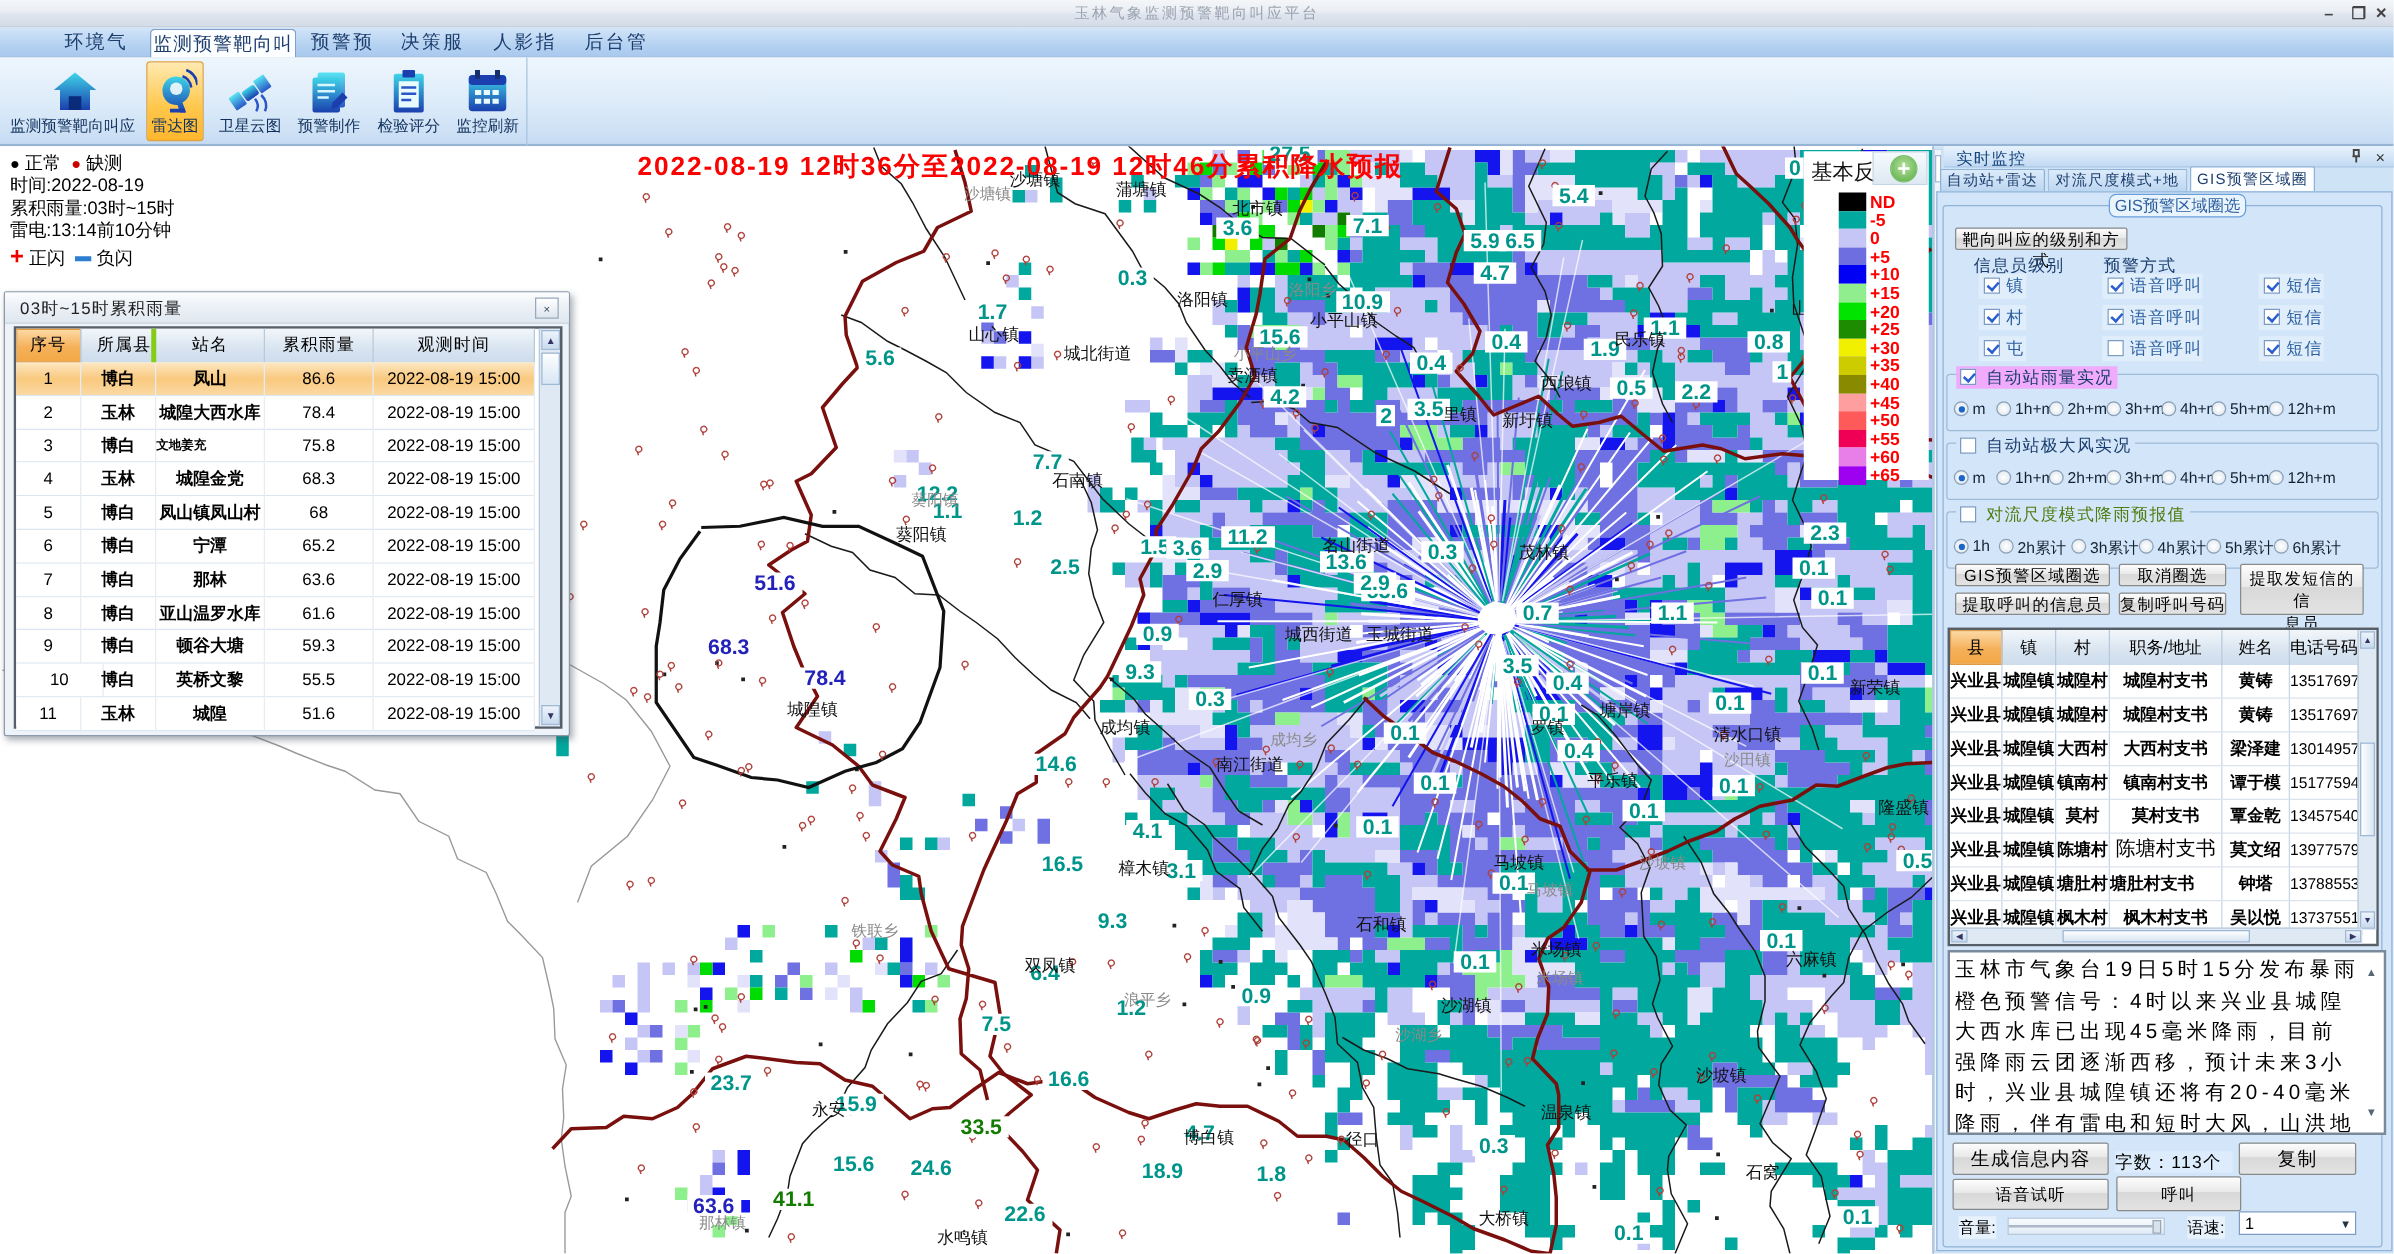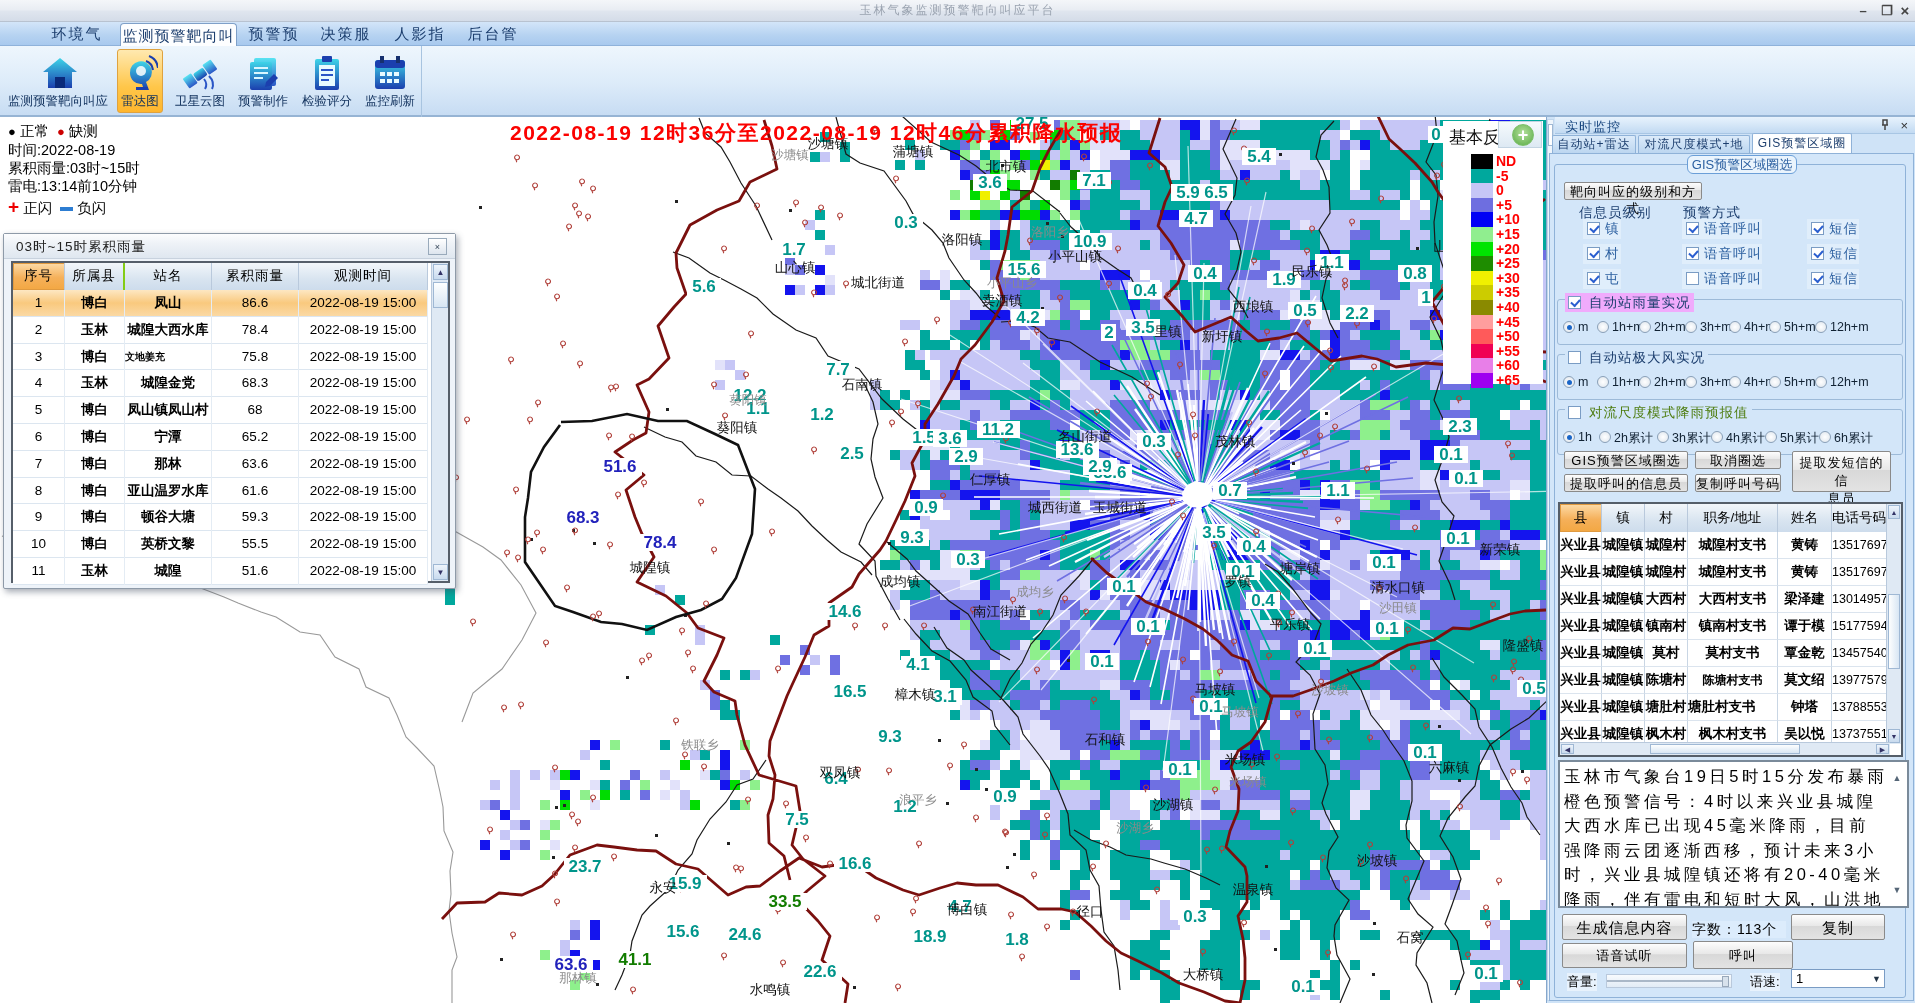--- a/index.html
+++ b/index.html
@@ -429,21 +429,21 @@
 <div>雷电:13:14前10分钟</div>
 <div style="margin-top:4px"><span style="color:#e00;font-weight:bold;font-size:19px;line-height:14px">+</span> 正闪&nbsp;&nbsp;<span style="display:inline-block;width:13px;height:4px;background:#2d7dd2;margin-bottom:2px"></span> 负闪</div>
 </div>
 <div class="abs" id="rain-win">
     <div class="wtitle" id="rain-title">03时~15时累积雨量</div>
     <div id="rain-close">×</div>
     <div id="rain-body">
       <div style="position:absolute;left:0;top:0;width:415px;height:27px;background:linear-gradient(#f2f6fa,#d8e4f0 60%,#cddcec)"></div>
       <div style="position:absolute;left:0;top:0;width:52px;height:27px;background:linear-gradient(#fcd9a4,#f5b05a 55%,#f3a844);border:1px solid #e09a40"></div>
       <div style="position:absolute;left:0px;top:0;width:52px;height:27px;font-size:13.5px;text-align:center;line-height:26px;border-right:1px solid #b9c9dc;letter-spacing:1px">序号</div>
-      <div style="position:absolute;left:52px;top:0;width:60px;height:27px;font-size:13.5px;text-align:center;line-height:26px;border-right:2px solid #84cc16;letter-spacing:1px">所属县</div>
+      <div style="position:absolute;left:52px;top:0;width:60px;height:27px;font-size:13.5px;text-align:right;line-height:26px;border-right:4px solid #84cc16;letter-spacing:1px">所属县</div>
       <div style="position:absolute;left:112px;top:0;width:87px;height:27px;font-size:13.5px;text-align:center;line-height:26px;border-right:1px solid #b9c9dc;letter-spacing:1px">站名</div>
       <div style="position:absolute;left:199px;top:0;width:87px;height:27px;font-size:13.5px;text-align:center;line-height:26px;border-right:1px solid #b9c9dc;letter-spacing:1px">累积雨量</div>
       <div style="position:absolute;left:286px;top:0;width:129px;height:27px;font-size:13.5px;text-align:center;line-height:26px;border-right:1px solid #b9c9dc;letter-spacing:1px">观测时间</div>
       <div style="position:absolute;left:0;top:27px;width:415px;height:26.8px;background:linear-gradient(#fde7c2,#f9c97e 50%,#fbd9a4);border-bottom:1px solid #dce6f0"></div>
       <div style="position:absolute;left:0px;top:27px;width:52px;height:27px;font-size:13.5px;font-weight:normal;text-align:center;line-height:26px;border-right:1px solid #e4ecf4">1</div>
       <div style="position:absolute;left:52px;top:27px;width:60px;height:27px;font-size:13.5px;font-weight:bold;text-align:center;line-height:26px;border-right:1px solid #e4ecf4">博白</div>
       <div style="position:absolute;left:112px;top:27px;width:87px;height:27px;font-size:13.5px;font-weight:bold;text-align:center;line-height:26px;border-right:1px solid #e4ecf4">凤山</div>
       <div style="position:absolute;left:199px;top:27px;width:87px;height:27px;font-size:13.5px;font-weight:normal;text-align:center;line-height:26px;border-right:1px solid #e4ecf4">86.6</div>
       <div style="position:absolute;left:286px;top:27px;width:129px;height:27px;font-size:13.5px;font-weight:normal;text-align:center;line-height:26px;border-right:1px solid #e4ecf4">2022-08-19 15:00</div>
       <div style="position:absolute;left:0;top:53.8px;width:415px;height:26.8px;background:#fff;border-bottom:1px solid #dce6f0"></div>
@@ -488,21 +488,21 @@
       <div style="position:absolute;left:112px;top:214.60000000000002px;width:87px;height:27px;font-size:13.5px;font-weight:bold;text-align:center;line-height:26px;border-right:1px solid #e4ecf4">亚山温罗水库</div>
       <div style="position:absolute;left:199px;top:214.60000000000002px;width:87px;height:27px;font-size:13.5px;font-weight:normal;text-align:center;line-height:26px;border-right:1px solid #e4ecf4">61.6</div>
       <div style="position:absolute;left:286px;top:214.60000000000002px;width:129px;height:27px;font-size:13.5px;font-weight:normal;text-align:center;line-height:26px;border-right:1px solid #e4ecf4">2022-08-19 15:00</div>
       <div style="position:absolute;left:0;top:241.40000000000003px;width:415px;height:26.8px;background:#fff;border-bottom:1px solid #dce6f0"></div>
       <div style="position:absolute;left:0px;top:241.40000000000003px;width:52px;height:27px;font-size:13.5px;font-weight:normal;text-align:center;line-height:26px;border-right:1px solid #e4ecf4">9</div>
       <div style="position:absolute;left:52px;top:241.40000000000003px;width:60px;height:27px;font-size:13.5px;font-weight:bold;text-align:center;line-height:26px;border-right:1px solid #e4ecf4">博白</div>
       <div style="position:absolute;left:112px;top:241.40000000000003px;width:87px;height:27px;font-size:13.5px;font-weight:bold;text-align:center;line-height:26px;border-right:1px solid #e4ecf4">顿谷大塘</div>
       <div style="position:absolute;left:199px;top:241.40000000000003px;width:87px;height:27px;font-size:13.5px;font-weight:normal;text-align:center;line-height:26px;border-right:1px solid #e4ecf4">59.3</div>
       <div style="position:absolute;left:286px;top:241.40000000000003px;width:129px;height:27px;font-size:13.5px;font-weight:normal;text-align:center;line-height:26px;border-right:1px solid #e4ecf4">2022-08-19 15:00</div>
       <div style="position:absolute;left:0;top:268.20000000000005px;width:415px;height:26.8px;background:#fff;border-bottom:1px solid #dce6f0"></div>
-      <div style="position:absolute;left:0px;top:268.20000000000005px;width:52px;height:27px;font-size:13.5px;font-weight:normal;text-align:center;line-height:26px;border-right:1px solid #e4ecf4">10</div>
+      <div style="position:absolute;left:0px;top:268.20000000000005px;width:70px;height:27px;font-size:13.5px;font-weight:normal;text-align:center;line-height:26px;border-right:1px solid #e4ecf4">10</div>
       <div style="position:absolute;left:52px;top:268.20000000000005px;width:60px;height:27px;font-size:13.5px;font-weight:bold;text-align:center;line-height:26px;border-right:1px solid #e4ecf4">博白</div>
       <div style="position:absolute;left:112px;top:268.20000000000005px;width:87px;height:27px;font-size:13.5px;font-weight:bold;text-align:center;line-height:26px;border-right:1px solid #e4ecf4">英桥文黎</div>
       <div style="position:absolute;left:199px;top:268.20000000000005px;width:87px;height:27px;font-size:13.5px;font-weight:normal;text-align:center;line-height:26px;border-right:1px solid #e4ecf4">55.5</div>
       <div style="position:absolute;left:286px;top:268.20000000000005px;width:129px;height:27px;font-size:13.5px;font-weight:normal;text-align:center;line-height:26px;border-right:1px solid #e4ecf4">2022-08-19 15:00</div>
       <div style="position:absolute;left:0;top:295.00000000000006px;width:415px;height:26.8px;background:#fff;border-bottom:1px solid #dce6f0"></div>
       <div style="position:absolute;left:0px;top:295.00000000000006px;width:52px;height:27px;font-size:13.5px;font-weight:normal;text-align:center;line-height:26px;border-right:1px solid #e4ecf4">11</div>
       <div style="position:absolute;left:52px;top:295.00000000000006px;width:60px;height:27px;font-size:13.5px;font-weight:bold;text-align:center;line-height:26px;border-right:1px solid #e4ecf4">玉林</div>
       <div style="position:absolute;left:112px;top:295.00000000000006px;width:87px;height:27px;font-size:13.5px;font-weight:bold;text-align:center;line-height:26px;border-right:1px solid #e4ecf4">城隍</div>
       <div style="position:absolute;left:199px;top:295.00000000000006px;width:87px;height:27px;font-size:13.5px;font-weight:normal;text-align:center;line-height:26px;border-right:1px solid #e4ecf4">51.6</div>
       <div style="position:absolute;left:286px;top:295.00000000000006px;width:129px;height:27px;font-size:13.5px;font-weight:normal;text-align:center;line-height:26px;border-right:1px solid #e4ecf4">2022-08-19 15:00</div>
@@ -646,21 +646,21 @@
       <div style="position:absolute;left:272px;top:109px;width:58px;height:27px;font-size:12.5px;font-weight:normal;text-align:center;line-height:26px;border-right:1px solid #c9d6e4;border-bottom:1px solid #dbe4ee;overflow:hidden;white-space:nowrap">151775946</div>
       <div style="position:absolute;left:0px;top:136px;width:42px;height:27px;font-size:13.5px;font-weight:bold;text-align:center;line-height:26px;border-right:1px solid #c9d6e4;border-bottom:1px solid #dbe4ee;overflow:hidden;white-space:nowrap">兴业县</div>
       <div style="position:absolute;left:42px;top:136px;width:43px;height:27px;font-size:13.5px;font-weight:bold;text-align:center;line-height:26px;border-right:1px solid #c9d6e4;border-bottom:1px solid #dbe4ee;overflow:hidden;white-space:nowrap">城隍镇</div>
       <div style="position:absolute;left:85px;top:136px;width:43px;height:27px;font-size:13.5px;font-weight:bold;text-align:center;line-height:26px;border-right:1px solid #c9d6e4;border-bottom:1px solid #dbe4ee;overflow:hidden;white-space:nowrap">莫村</div>
       <div style="position:absolute;left:128px;top:136px;width:90px;height:27px;font-size:13.5px;font-weight:bold;text-align:center;line-height:26px;border-right:1px solid #c9d6e4;border-bottom:1px solid #dbe4ee;overflow:hidden;white-space:nowrap">莫村支书</div>
       <div style="position:absolute;left:218px;top:136px;width:54px;height:27px;font-size:13.5px;font-weight:bold;text-align:center;line-height:26px;border-right:1px solid #c9d6e4;border-bottom:1px solid #dbe4ee;overflow:hidden;white-space:nowrap">覃金乾</div>
       <div style="position:absolute;left:272px;top:136px;width:58px;height:27px;font-size:12.5px;font-weight:normal;text-align:center;line-height:26px;border-right:1px solid #c9d6e4;border-bottom:1px solid #dbe4ee;overflow:hidden;white-space:nowrap">134575405</div>
       <div style="position:absolute;left:0px;top:163px;width:42px;height:27px;font-size:13.5px;font-weight:bold;text-align:center;line-height:26px;border-right:1px solid #c9d6e4;border-bottom:1px solid #dbe4ee;overflow:hidden;white-space:nowrap">兴业县</div>
       <div style="position:absolute;left:42px;top:163px;width:43px;height:27px;font-size:13.5px;font-weight:bold;text-align:center;line-height:26px;border-right:1px solid #c9d6e4;border-bottom:1px solid #dbe4ee;overflow:hidden;white-space:nowrap">城隍镇</div>
       <div style="position:absolute;left:85px;top:163px;width:43px;height:27px;font-size:13.5px;font-weight:bold;text-align:center;line-height:26px;border-right:1px solid #c9d6e4;border-bottom:1px solid #dbe4ee;overflow:hidden;white-space:nowrap">陈塘村</div>
-      <div style="position:absolute;left:128px;top:163px;width:90px;height:27px;font-size:12px;font-weight:bold;text-align:center;line-height:26px;border-right:1px solid #c9d6e4;border-bottom:1px solid #dbe4ee;overflow:hidden;white-space:nowrap">陈塘村支书</div>
+      <div style="position:absolute;left:128px;top:163px;width:90px;height:27px;font-size:16px;font-weight:normal;text-align:center;line-height:26px;border-right:1px solid #c9d6e4;border-bottom:1px solid #dbe4ee;overflow:hidden;white-space:nowrap">陈塘村支书</div>
       <div style="position:absolute;left:218px;top:163px;width:54px;height:27px;font-size:13.5px;font-weight:bold;text-align:center;line-height:26px;border-right:1px solid #c9d6e4;border-bottom:1px solid #dbe4ee;overflow:hidden;white-space:nowrap">莫文绍</div>
       <div style="position:absolute;left:272px;top:163px;width:58px;height:27px;font-size:12.5px;font-weight:normal;text-align:center;line-height:26px;border-right:1px solid #c9d6e4;border-bottom:1px solid #dbe4ee;overflow:hidden;white-space:nowrap">139775796</div>
       <div style="position:absolute;left:0px;top:190px;width:42px;height:27px;font-size:13.5px;font-weight:bold;text-align:center;line-height:26px;border-right:1px solid #c9d6e4;border-bottom:1px solid #dbe4ee;overflow:hidden;white-space:nowrap">兴业县</div>
       <div style="position:absolute;left:42px;top:190px;width:43px;height:27px;font-size:13.5px;font-weight:bold;text-align:center;line-height:26px;border-right:1px solid #c9d6e4;border-bottom:1px solid #dbe4ee;overflow:hidden;white-space:nowrap">城隍镇</div>
       <div style="position:absolute;left:85px;top:190px;width:43px;height:27px;font-size:13.5px;font-weight:bold;text-align:center;line-height:26px;border-right:1px solid #c9d6e4;border-bottom:1px solid #dbe4ee;overflow:hidden;white-space:nowrap">塘肚村</div>
       <div style="position:absolute;left:128px;top:190px;width:90px;height:27px;font-size:13.5px;font-weight:bold;text-align:left;line-height:26px;border-right:1px solid #c9d6e4;border-bottom:1px solid #dbe4ee;overflow:hidden;white-space:nowrap">塘肚村支书</div>
       <div style="position:absolute;left:218px;top:190px;width:54px;height:27px;font-size:13.5px;font-weight:bold;text-align:center;line-height:26px;border-right:1px solid #c9d6e4;border-bottom:1px solid #dbe4ee;overflow:hidden;white-space:nowrap">钟塔</div>
       <div style="position:absolute;left:272px;top:190px;width:58px;height:27px;font-size:12.5px;font-weight:normal;text-align:center;line-height:26px;border-right:1px solid #c9d6e4;border-bottom:1px solid #dbe4ee;overflow:hidden;white-space:nowrap">137885534</div>
       <div style="position:absolute;left:0px;top:217px;width:42px;height:27px;font-size:13.5px;font-weight:bold;text-align:center;line-height:26px;border-right:1px solid #c9d6e4;border-bottom:1px solid #dbe4ee;overflow:hidden;white-space:nowrap">兴业县</div>
       <div style="position:absolute;left:42px;top:217px;width:43px;height:27px;font-size:13.5px;font-weight:bold;text-align:center;line-height:26px;border-right:1px solid #c9d6e4;border-bottom:1px solid #dbe4ee;overflow:hidden;white-space:nowrap">城隍镇</div>

